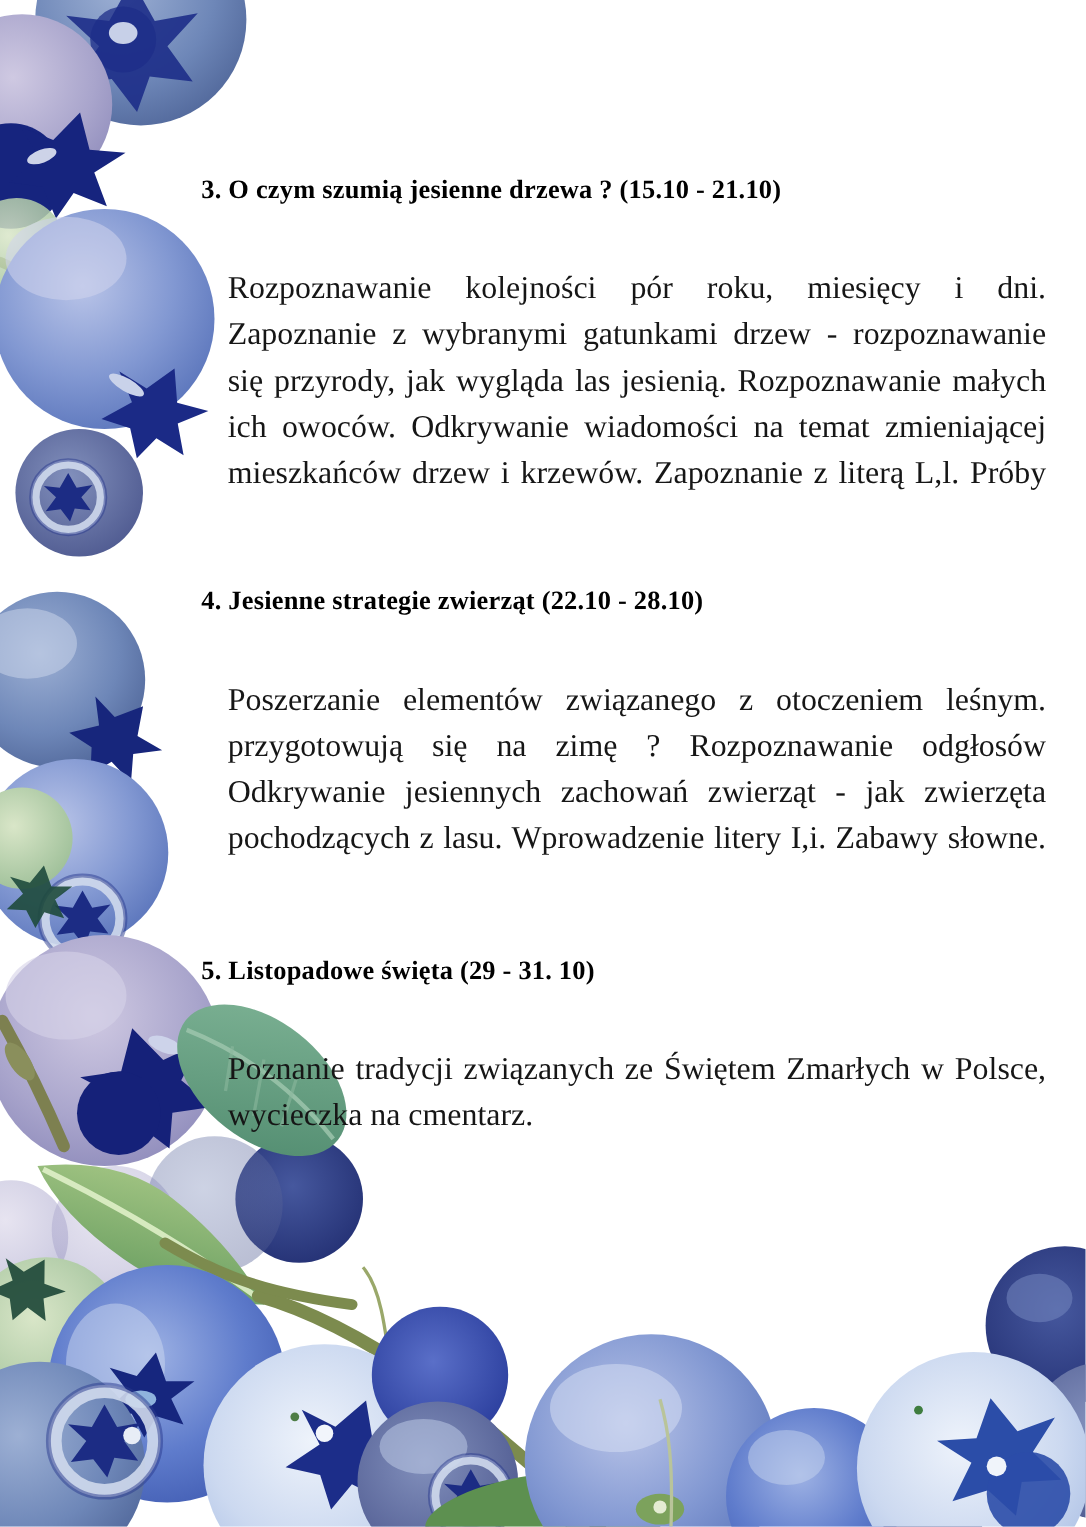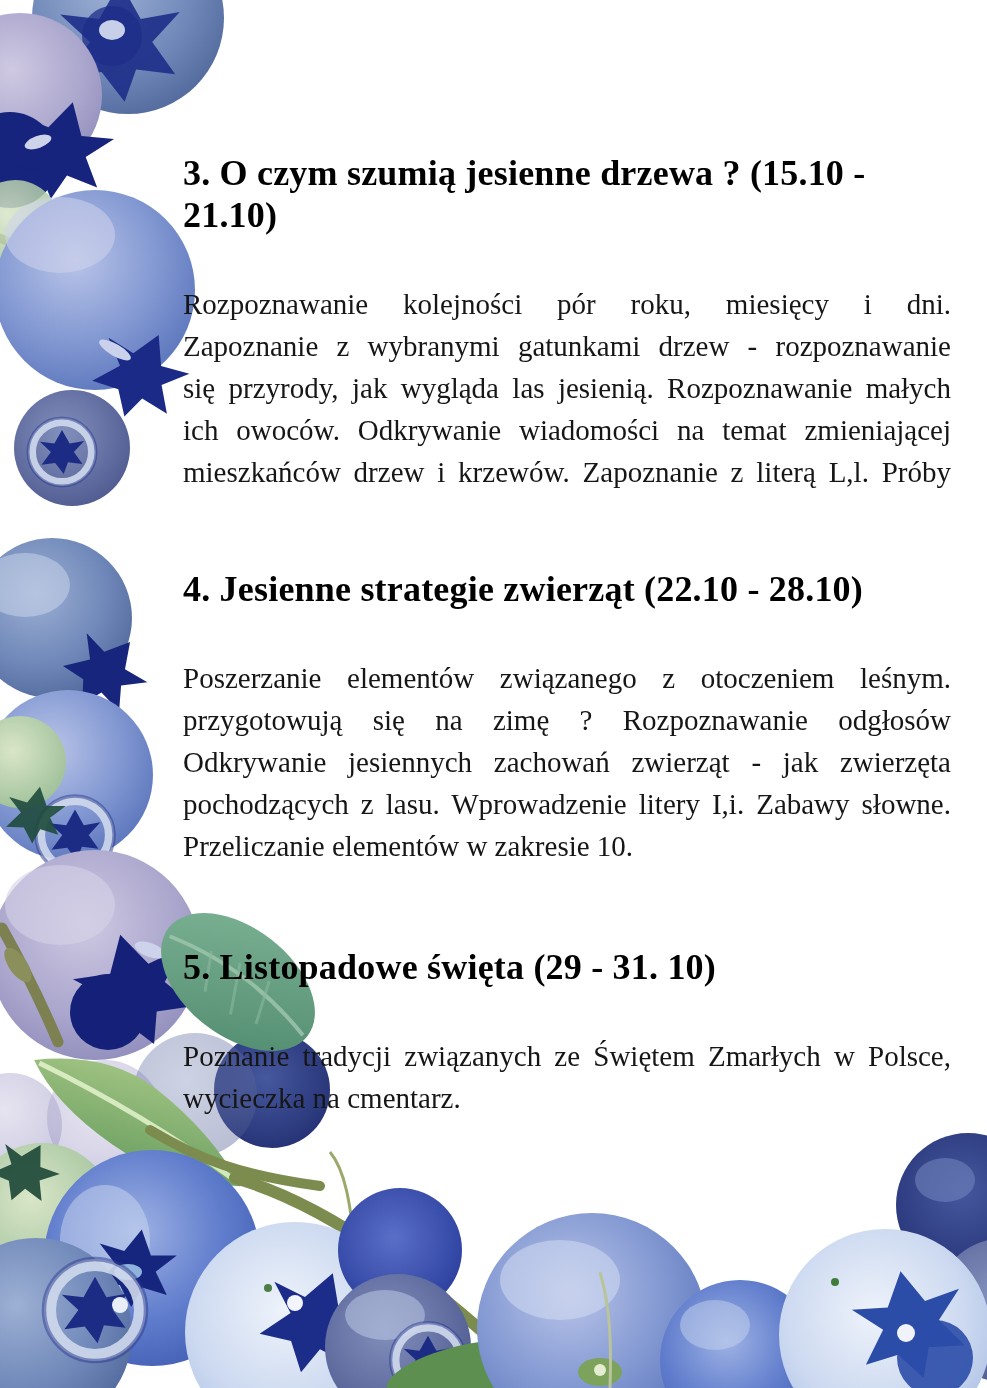--- a/index.html
+++ b/index.html
@@ -6,26 +6,26 @@
   .page {
     position:relative; width:987px; height:1388px; background:#ffffff;
     overflow:hidden; font-family:"Liberation Serif","DejaVu Serif",serif;
   }
   .decor { position:absolute; left:0; top:0; width:987px; height:1388px; }
   .content {
     position:absolute; left:183px; top:152px; width:768px; z-index:2;
     color:#161616;
   }
   .sec h2 {
-    font-size:36px; line-height:42px; font-weight:bold; color:#000;
+    font-size:24px; line-height:42px; font-weight:bold; color:#000;
     margin:0 0 47px 0; letter-spacing:0.2px;
   }
   .body { font-size:29px; line-height:42px; margin:0 0 75px 0; }
   .body.mb79 { margin-bottom:79px; }
-  .jline { text-align:justify; text-align-last:justify; }
+  .jline { text-align:justify; text-align-last:justify;margin-left:24px; }
   .jline.last { text-align-last:left; }
 </style>
 </head>
 <body>
 
 <div class="page">
 
   <svg class="decor" viewBox="0 0 987 1388" aria-hidden="true">
     <defs>
       <radialGradient id="gSteel" cx="40%" cy="35%" r="75%">
@@ -195,21 +195,20 @@
       </div>
     </section>
 
     <section class="sec">
       <h2>4. Jesienne strategie zwierząt (22.10 - 28.10)</h2>
       <div class="body mb79">
         <div class="jline">Poszerzanie elementów związanego z otoczeniem leśnym.</div>
         <div class="jline">przygotowują się na zimę ? Rozpoznawanie odgłosów</div>
         <div class="jline">Odkrywanie jesiennych zachowań zwierząt - jak zwierzęta</div>
         <div class="jline">pochodzących z lasu. Wprowadzenie litery I,i. Zabawy słowne.</div>
-        <div class="jline last">Przeliczanie elementów w zakresie 10.</div>
       </div>
     </section>
 
     <section class="sec">
       <h2>5. Listopadowe święta (29 - 31. 10)</h2>
       <div class="body">
         <div class="jline">Poznanie tradycji związanych ze Świętem Zmarłych w Polsce,</div>
         <div class="jline last">wycieczka na cmentarz.</div>
       </div>
     </section>

